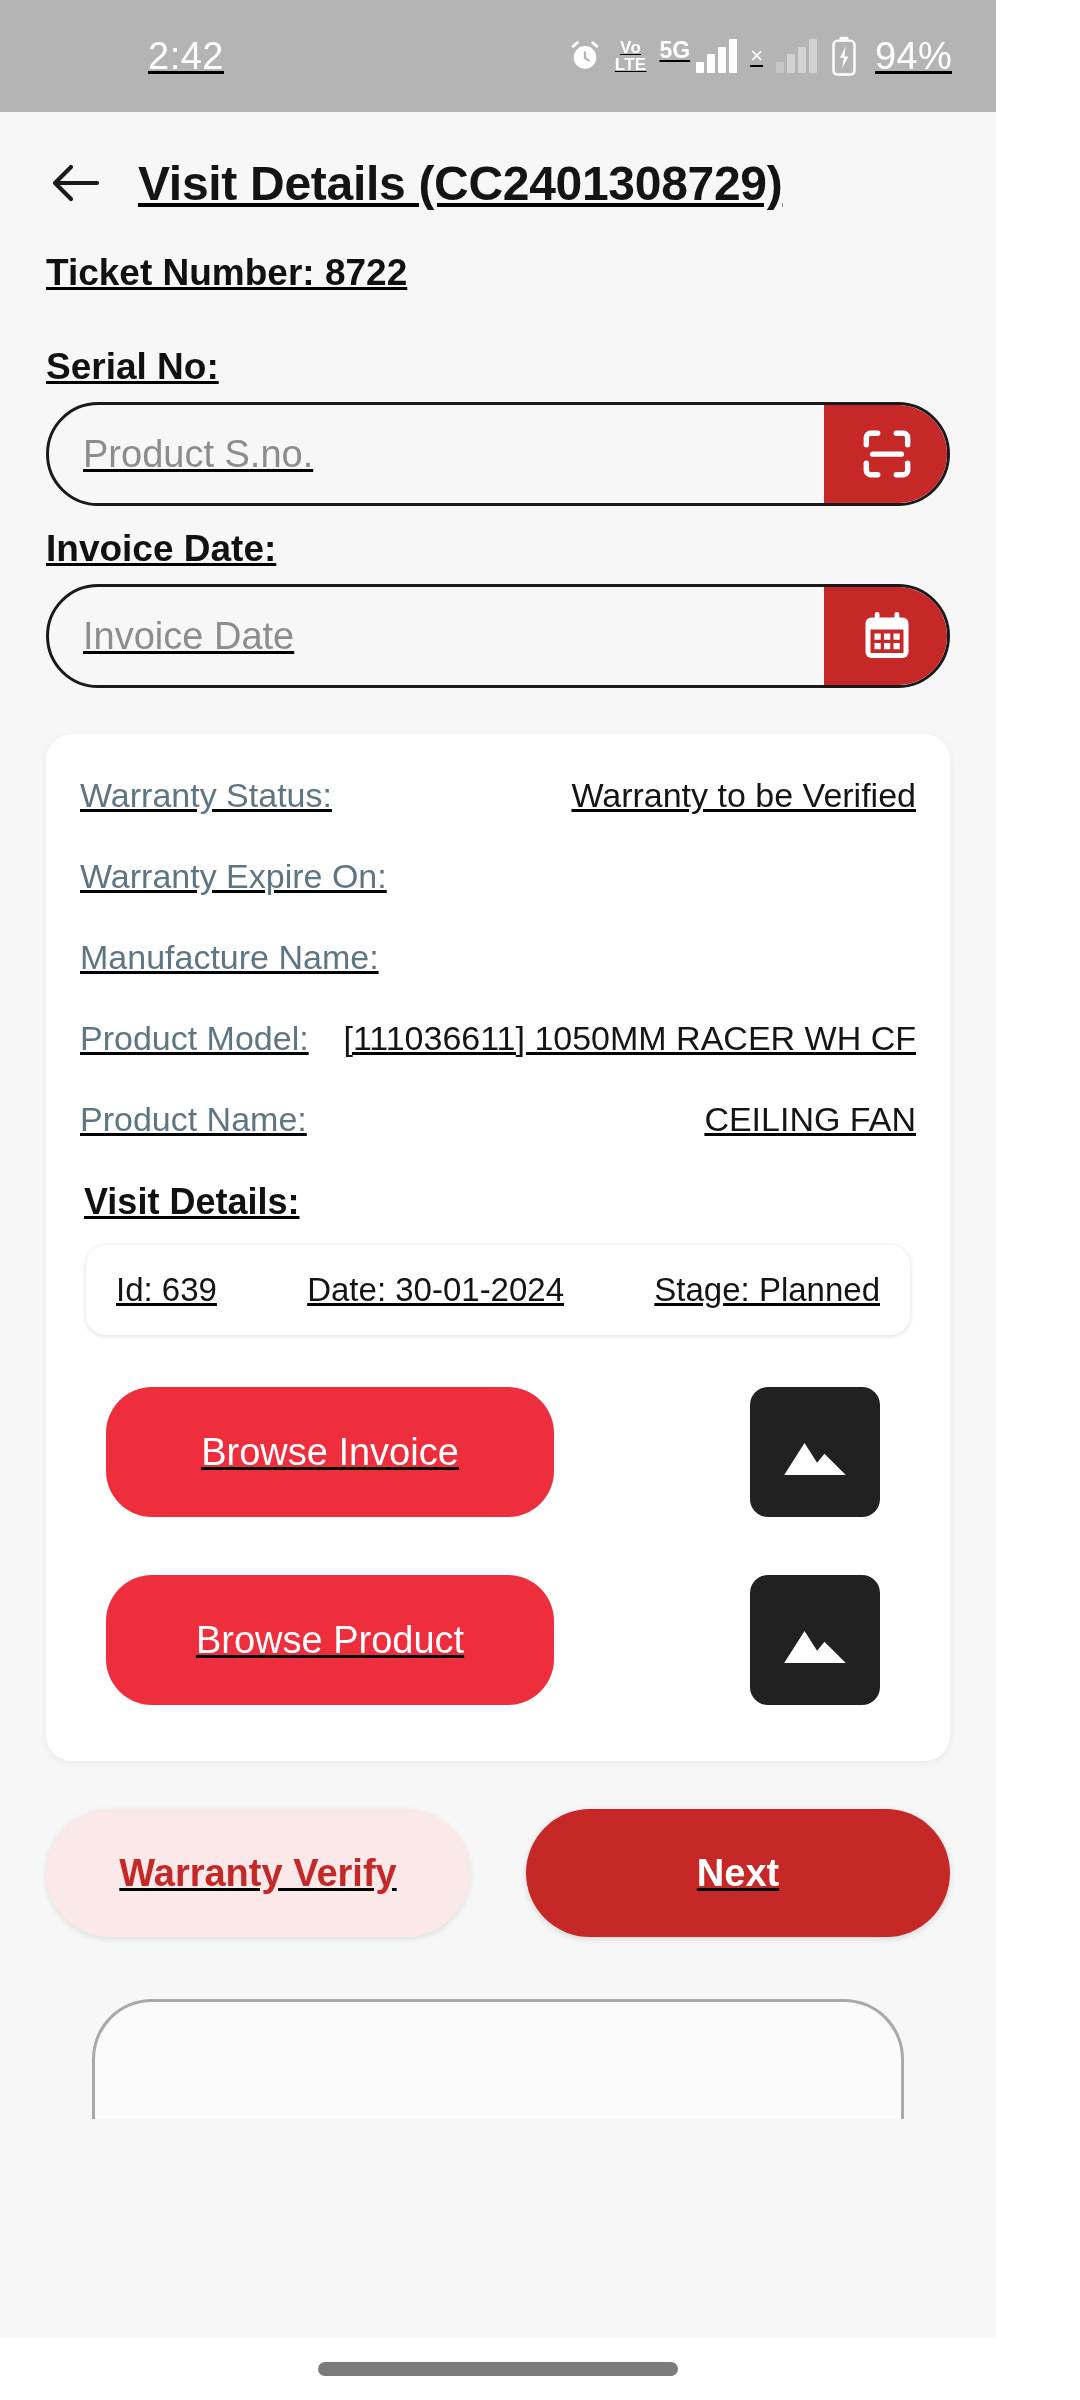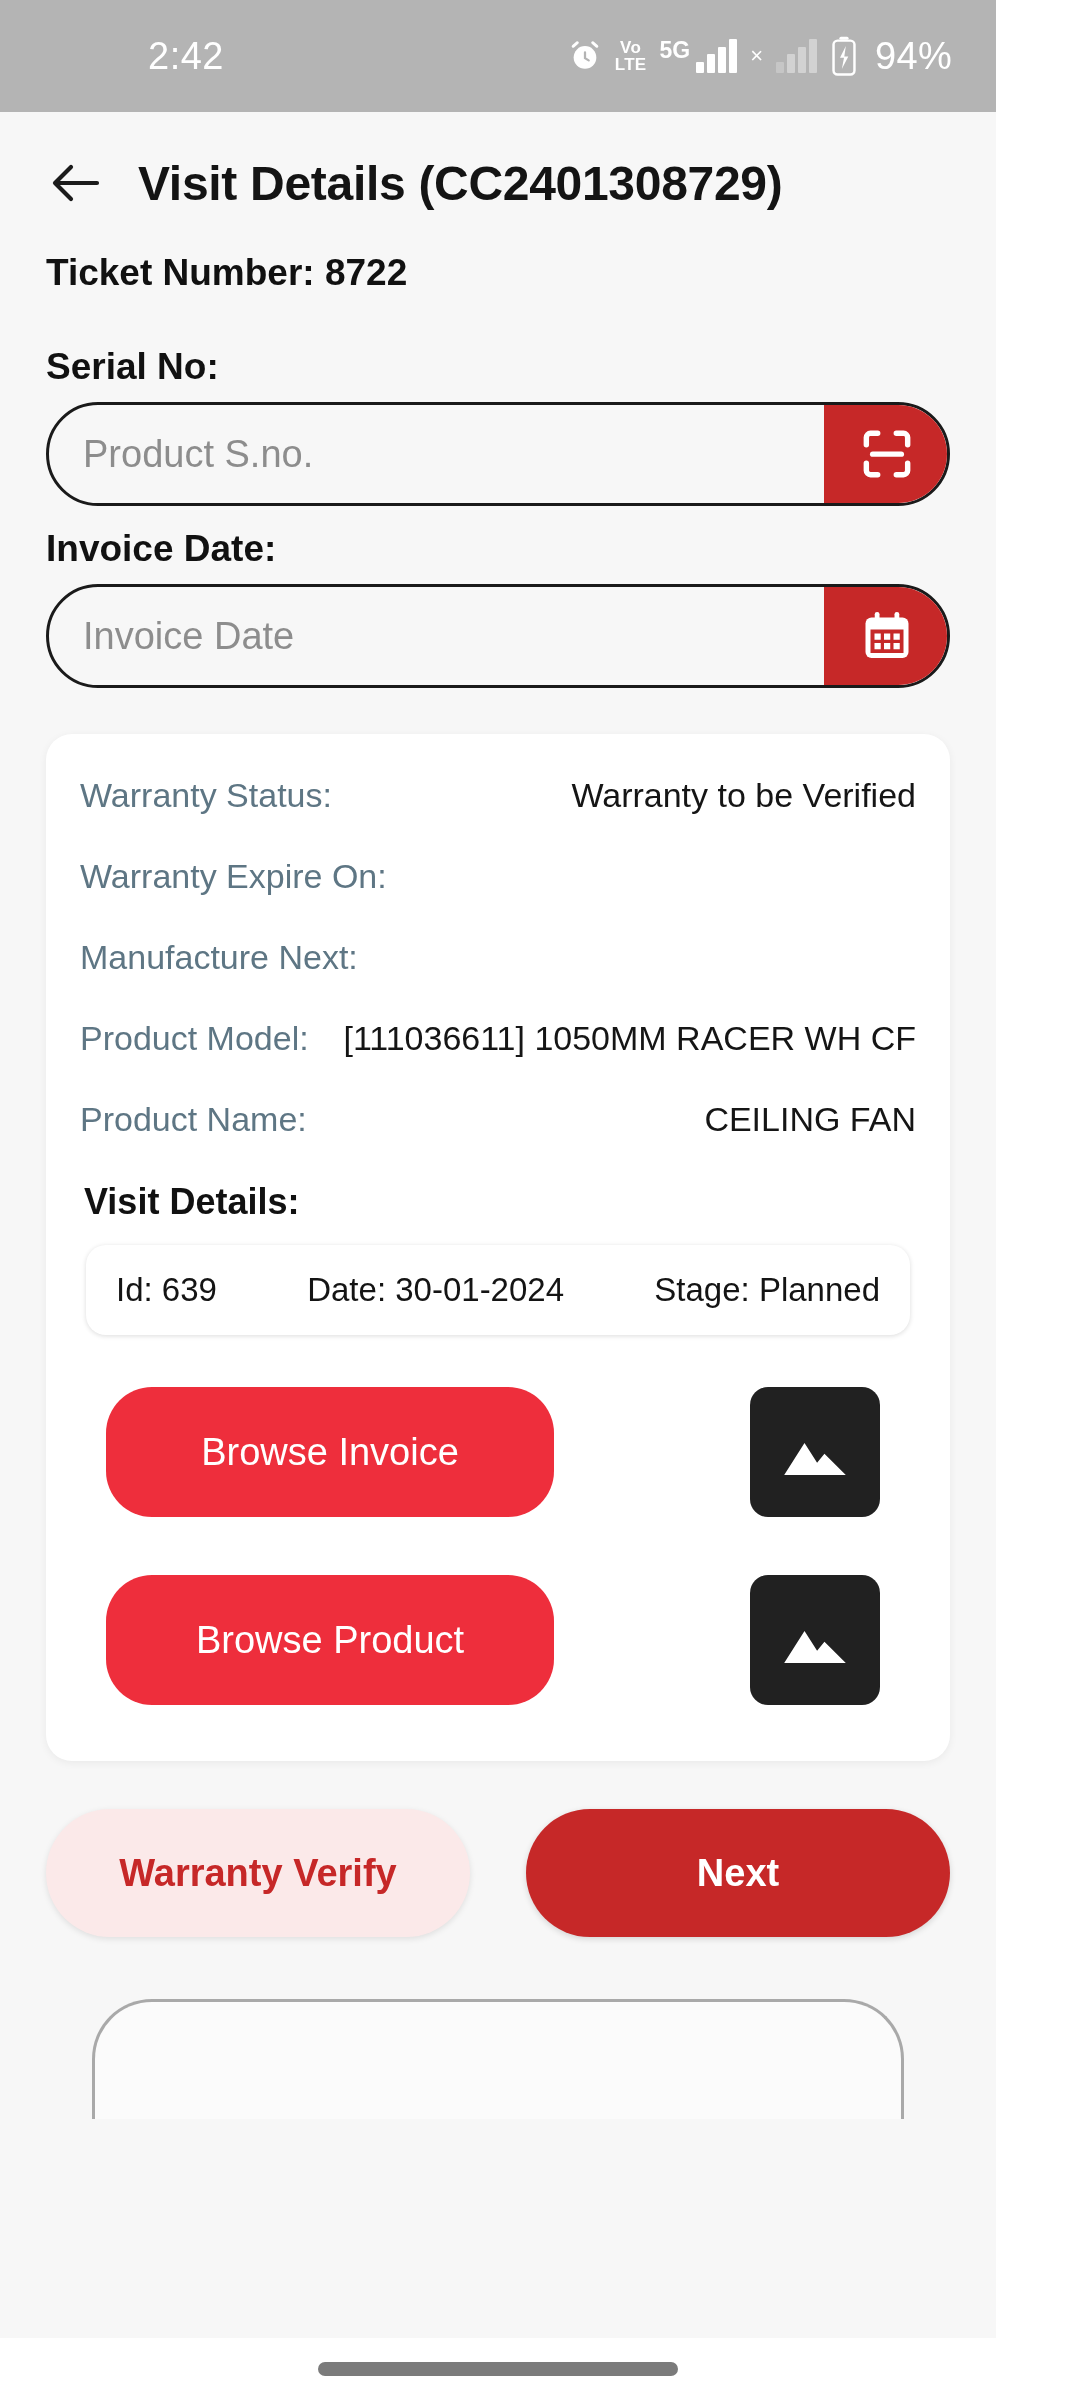--- a/index.html
+++ b/index.html
@@ -12,20 +12,21 @@
     overflow: hidden;
   }
 
   .phone {
     position: relative;
     width: 996px;
     height: 2400px;
     background: #f7f7f7;
     display: flex;
     flex-direction: column;
+    text-decoration: underline;
   }
 
   
   .status-bar {
     height: 112px;
     background: #b4b4b4;
     display: flex;
     align-items: center;
     flex: 0 0 auto;
     padding: 0 44px 0 0;
@@ -424,21 +425,21 @@
         <span class="info-key">Warranty Status:</span>
         <span class="info-val">Warranty to be Verified</span>
       </div>
 
       <div class="info-row">
         <span class="info-key">Warranty Expire On:</span>
         <span class="info-val"></span>
       </div>
 
       <div class="info-row">
-        <span class="info-key">Manufacture Next:</span>
+        <span class="info-key">Manufacture Name:</span>
         <span class="info-val"></span>
       </div>
 
       <div class="info-row">
         <span class="info-key">Product Model:</span>
         <span class="info-val">[111036611] 1050MM RACER WH CF</span>
       </div>
 
       <div class="info-row">
         <span class="info-key">Product Name:</span>

